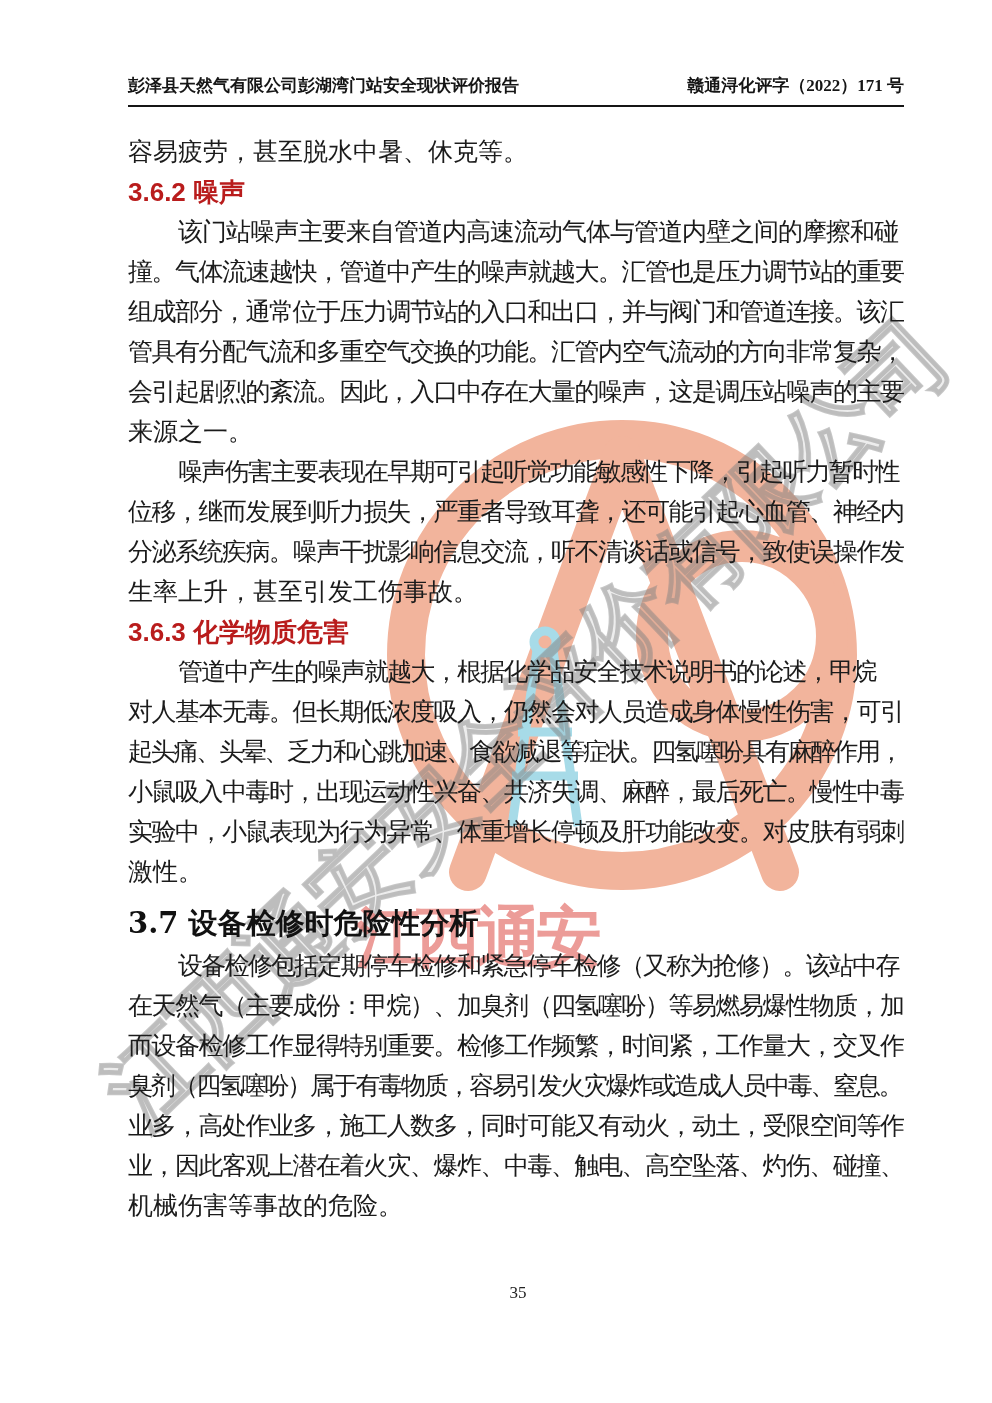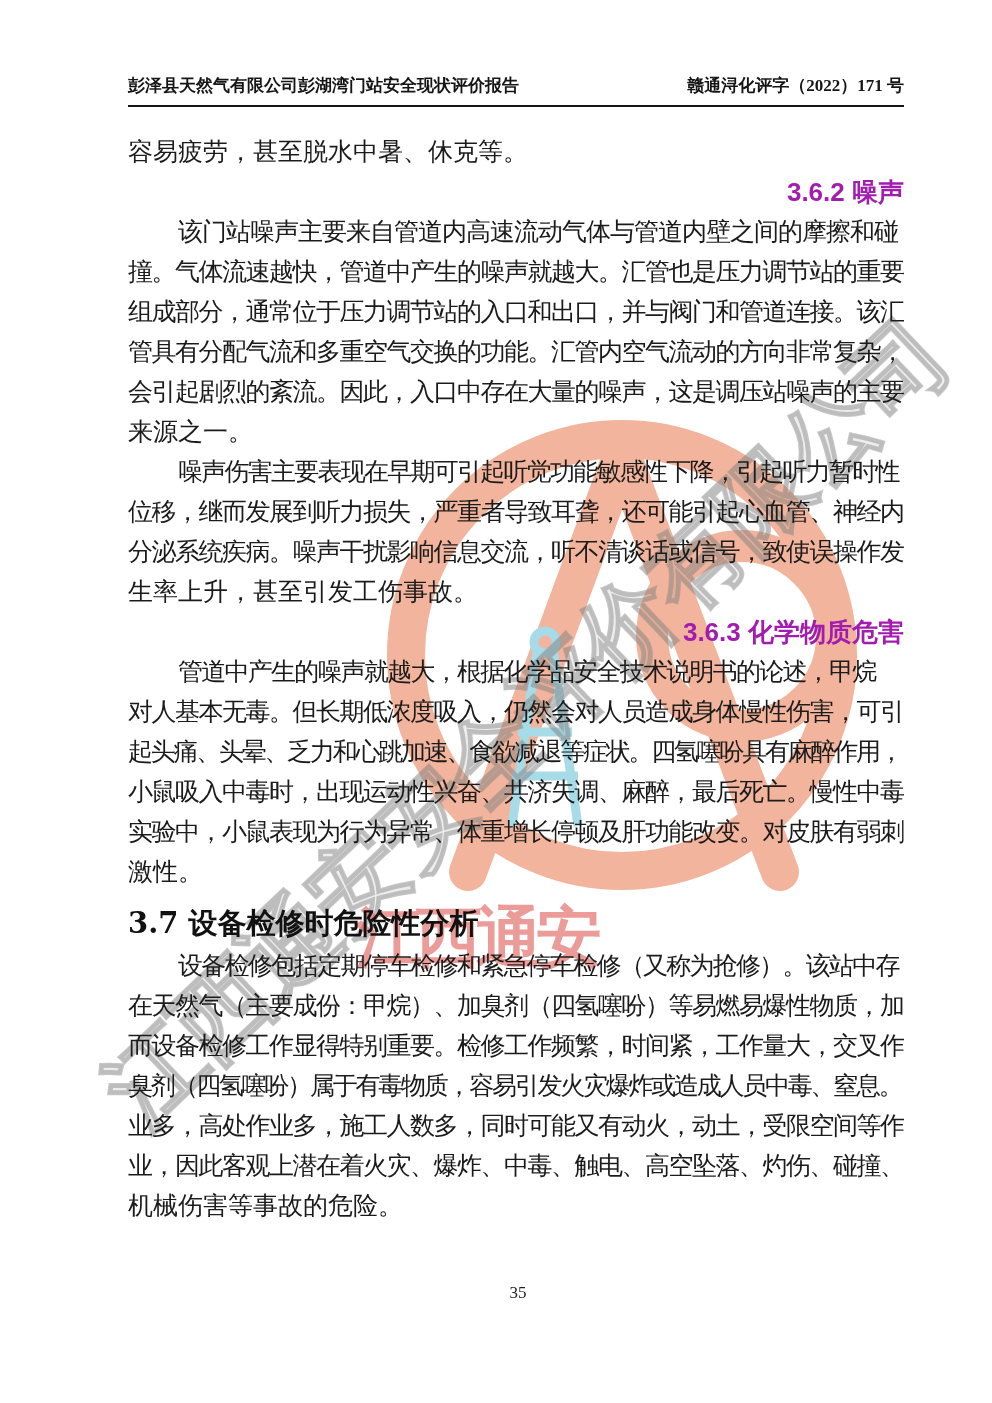--- a/index.html
+++ b/index.html
@@ -20,22 +20,22 @@
            -webkit-text-stroke:2px rgba(130,130,130,0.45);
            transform:rotate(-43.5deg);}
   .wm-red{position:absolute;left:356px;top:893px;white-space:nowrap;
           font-family:"Liberation Sans","DejaVu Sans",sans-serif;font-weight:bold;
           font-size:66px;letter-spacing:-6px;color:#e2605a;opacity:0.62;}
   
   .main{position:absolute;left:128px;top:132px;width:776px;z-index:2;}
   .bl{height:40px;line-height:40px;font-size:25px;color:#1b1b1b;
       white-space:nowrap;overflow:hidden;}
   .indent{padding-left:50px;}
-  .h2{height:40px;line-height:40px;white-space:nowrap;overflow:hidden;color:#a21caf;
-      font-family:"Liberation Sans","DejaVu Sans",sans-serif;font-weight:bold;font-size:26px;text-align:right;}
+  .h2{height:40px;line-height:40px;white-space:nowrap;overflow:hidden;color:#b91c1c;
+      font-family:"Liberation Sans","DejaVu Sans",sans-serif;font-weight:bold;font-size:26px;}
   .h1{height:46px;line-height:46px;margin-top:8px;white-space:nowrap;overflow:hidden;color:#111;
       font-family:"DejaVu Serif","Liberation Serif",serif;font-weight:bold;font-size:29px;}
   
   .ftr{position:absolute;left:130px;top:1283px;width:776px;z-index:2;
        text-align:center;font-size:17px;color:#222;}
 </style>
 </head>
 <body>
 
 <div class="page">

